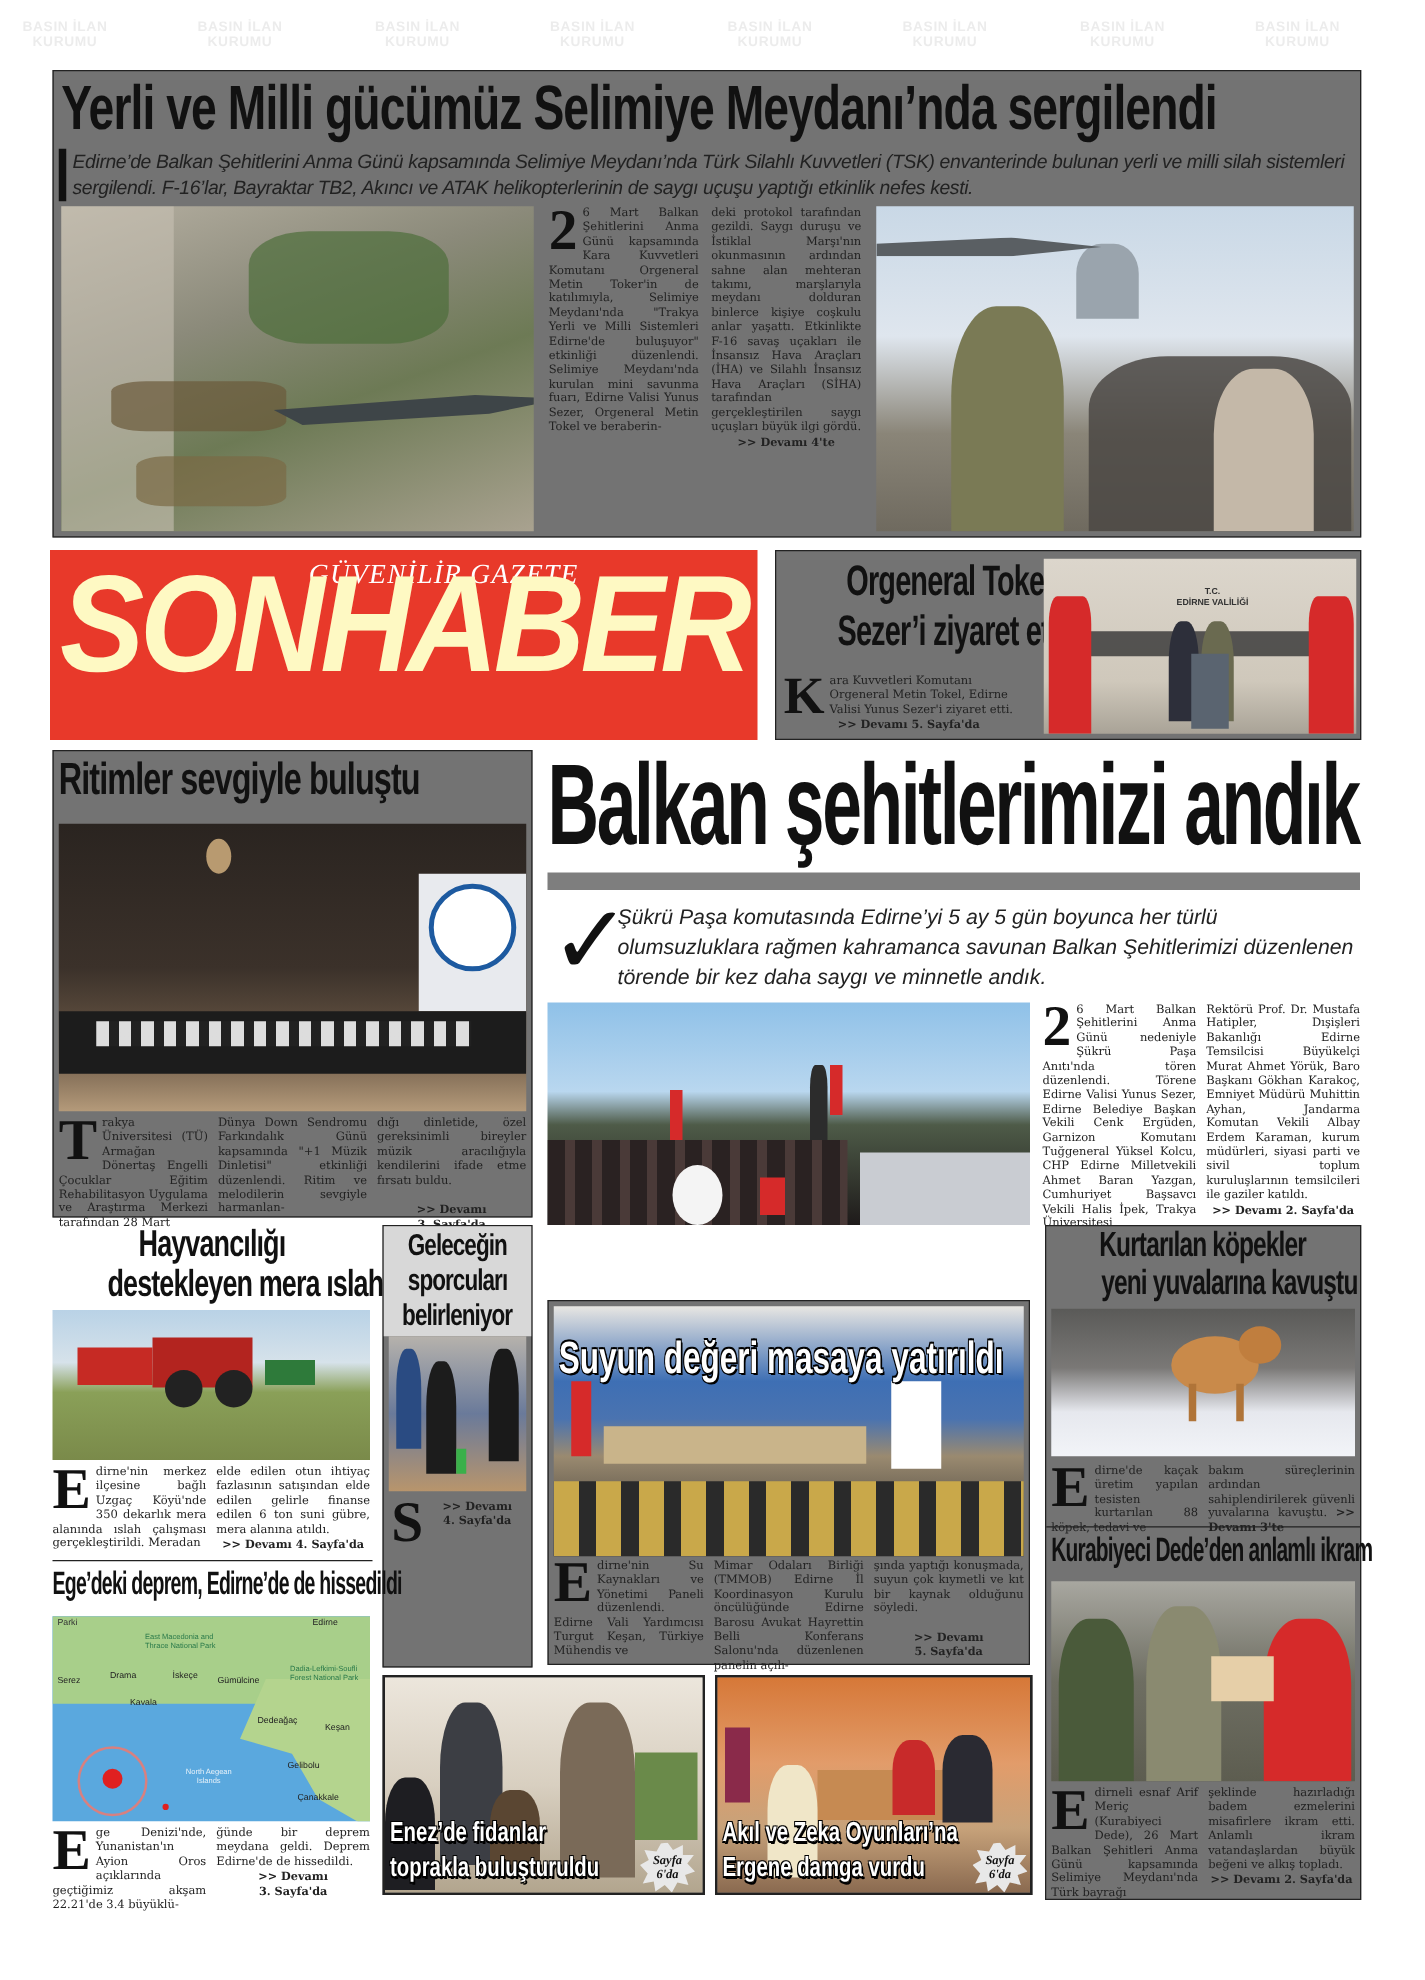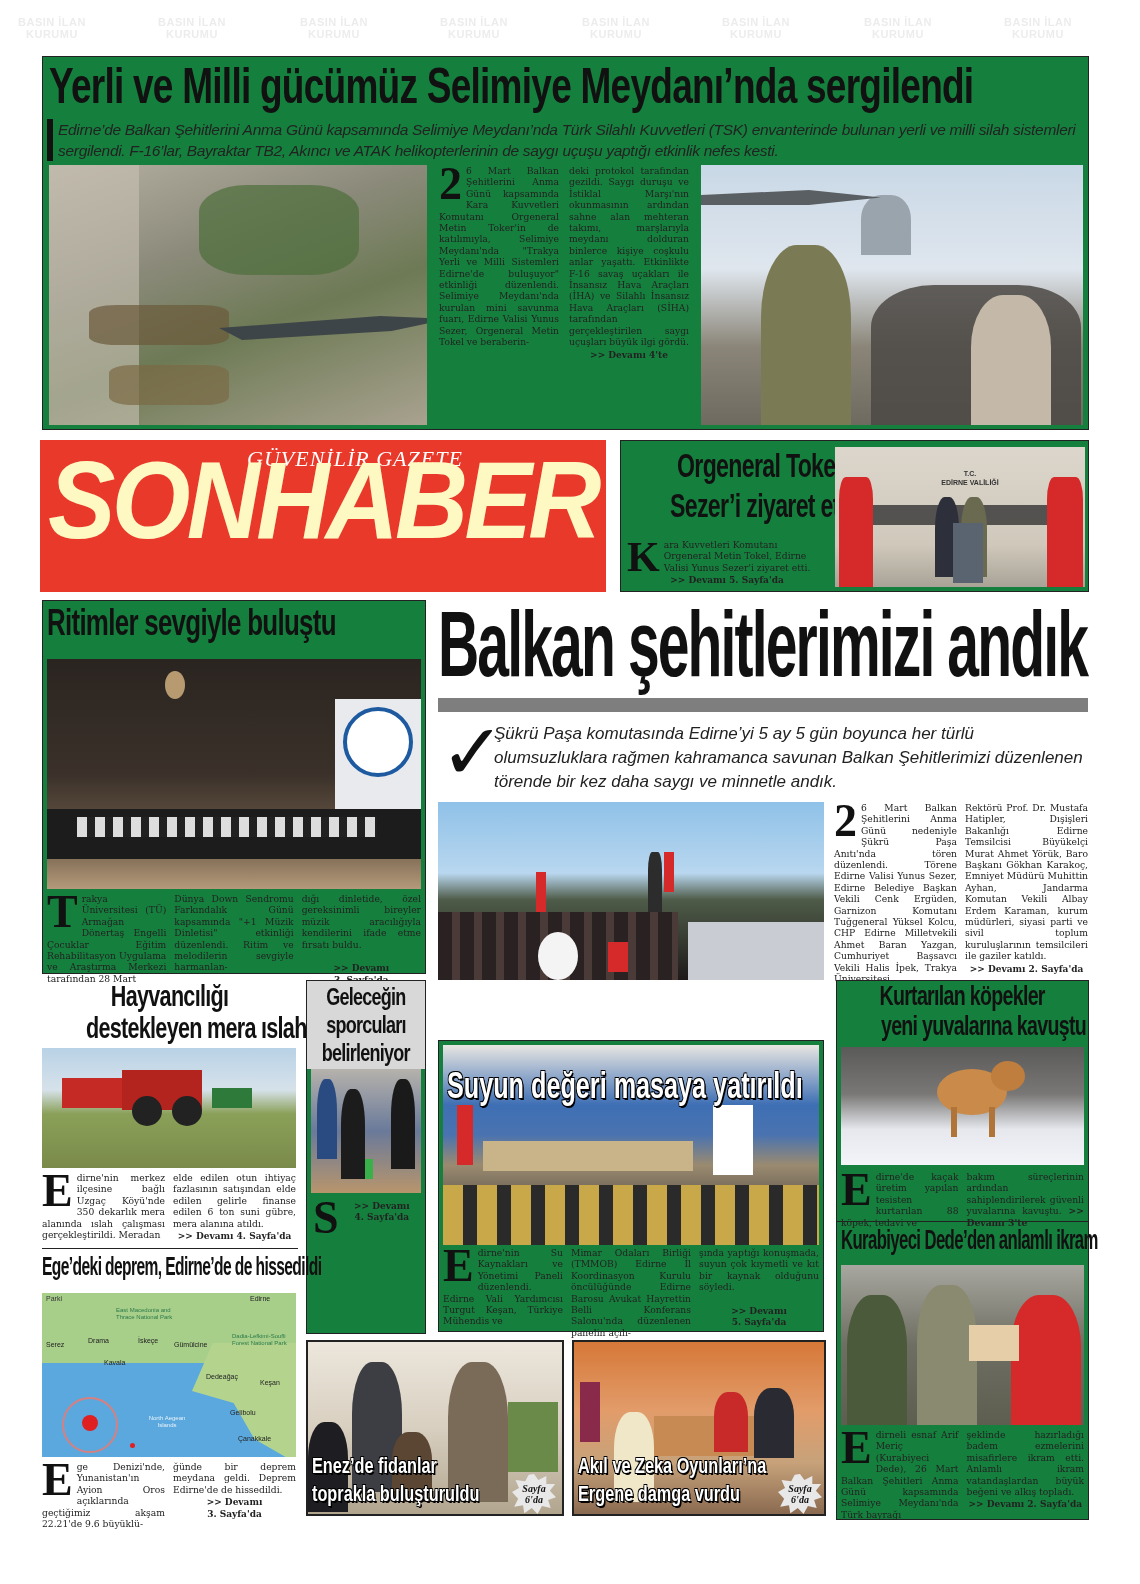--- a/index.html
+++ b/index.html
@@ -1,18 +1,18 @@
 <!DOCTYPE html>
 <html><head>
 <meta charset="utf-8">
 <style>
   * { box-sizing: border-box; margin: 0; padding: 0; }
   body { width: 1140px; height: 1584px; background: #fff; position: relative; overflow: hidden; font-family: "DejaVu Serif", serif; color: #111; }
   .abs { position: absolute; }
-  .box { position: absolute; border: 1px solid #222; background: #15803d; }
+  .box { position: absolute; border: 1px solid #222; background: #737373; }
   .hl { font-family: "Liberation Sans", sans-serif; font-weight: bold; color: #111; letter-spacing: -1px; transform-origin: left top; white-space: nowrap; }
   .cond { display: inline-block; transform: scaleX(0.72); transform-origin: left center; }
   .body-txt { font-family: "DejaVu Serif", serif; font-size: 9.2px; line-height: 11.4px; text-align: justify; color: #222; }
   .cols { display: flex; gap: 8px; }
   .cols > div { flex: 1; }
   .drop { float: left; font-family: "Liberation Serif", serif; font-weight: bold; font-size: 46px; line-height: 36px; margin: 1px 4px 0 0; color: #111; }
   .more { font-weight: bold; font-family: "DejaVu Serif", serif; font-size: 9px; text-align: center; display: block; margin-top: 2px; }
   .photo { position: absolute; overflow: hidden; }
   .spot { position: absolute; border-radius: 50%; }
   .wm { position: absolute; font-family: "Liberation Sans", sans-serif; font-weight: bold; font-size: 11px; color: rgba(150,150,150,0.18); text-align: center; line-height: 12px; pointer-events: none; letter-spacing: 0.5px; }
@@ -244,21 +244,21 @@
     <div class="abs" style="left:132px;top:48px;font-family:'Liberation Sans',sans-serif;font-size:7px;color:#222;">Gümülcine</div>
     <div class="abs" style="left:190px;top:40px;width:64px;font-family:'Liberation Sans',sans-serif;font-size:6px;line-height:7px;color:#2a7a4a;">Dadia-Lefkimi-Soufli Forest National Park</div>
     <div class="abs" style="left:62px;top:66px;font-family:'Liberation Sans',sans-serif;font-size:7px;color:#222;">Kavala</div>
     <div class="abs" style="left:164px;top:80px;font-family:'Liberation Sans',sans-serif;font-size:7px;color:#222;">Dedeağaç</div>
     <div class="abs" style="left:218px;top:86px;font-family:'Liberation Sans',sans-serif;font-size:7px;color:#222;">Keşan</div>
     <div class="abs" style="left:188px;top:116px;font-family:'Liberation Sans',sans-serif;font-size:7px;color:#222;">Gelibolu</div>
     <div class="abs" style="left:100px;top:122px;width:50px;font-family:'Liberation Sans',sans-serif;font-size:6px;line-height:7px;color:#e8f2fa;text-align:center;">North Aegean Islands</div>
     <div class="abs" style="left:196px;top:142px;font-family:'Liberation Sans',sans-serif;font-size:7px;color:#222;">Çanakkale</div>
   </div>
   <div class="abs cols" style="left:0;top:212px;width:254px;">
-    <div class="body-txt"><span class="drop">E</span><span>ge Denizi'nde, Yunanistan'ın Ayion Oros açıklarında geçtiğimiz akşam 22.21'de 9.6 büyüklü-</span></div>
+    <div class="body-txt"><span class="drop">E</span><span>ge Denizi'nde, Yunanistan'ın Ayion Oros açıklarında geçtiğimiz akşam 22.21'de 3.4 büyüklü-</span></div>
     <div class="body-txt"><span>ğünde bir deprem meydana geldi. Deprem Edirne'de de hissedildi.</span>
       <span class="more"><span>&gt;&gt; Devamı</span><br><span>3. Sayfa'da</span></span>
     </div>
   </div>
 </div>
 
 <div class="box" style="left:306px;top:1340px;width:258px;height:176px;border-width:2px;">
   <div class="photo" style="left:0;top:0;width:254px;height:172px;background:linear-gradient(180deg,#ece6dc 0%,#d8cfc0 50%,#b2a58e 100%);">
     <div class="spot" style="left:44px;top:20px;width:50px;height:130px;background:#3c3e44;border-radius:40% 40% 0 0;"></div>
     <div class="spot" style="left:140px;top:20px;width:60px;height:140px;background:#7a6a58;border-radius:40% 40% 0 0;"></div>

